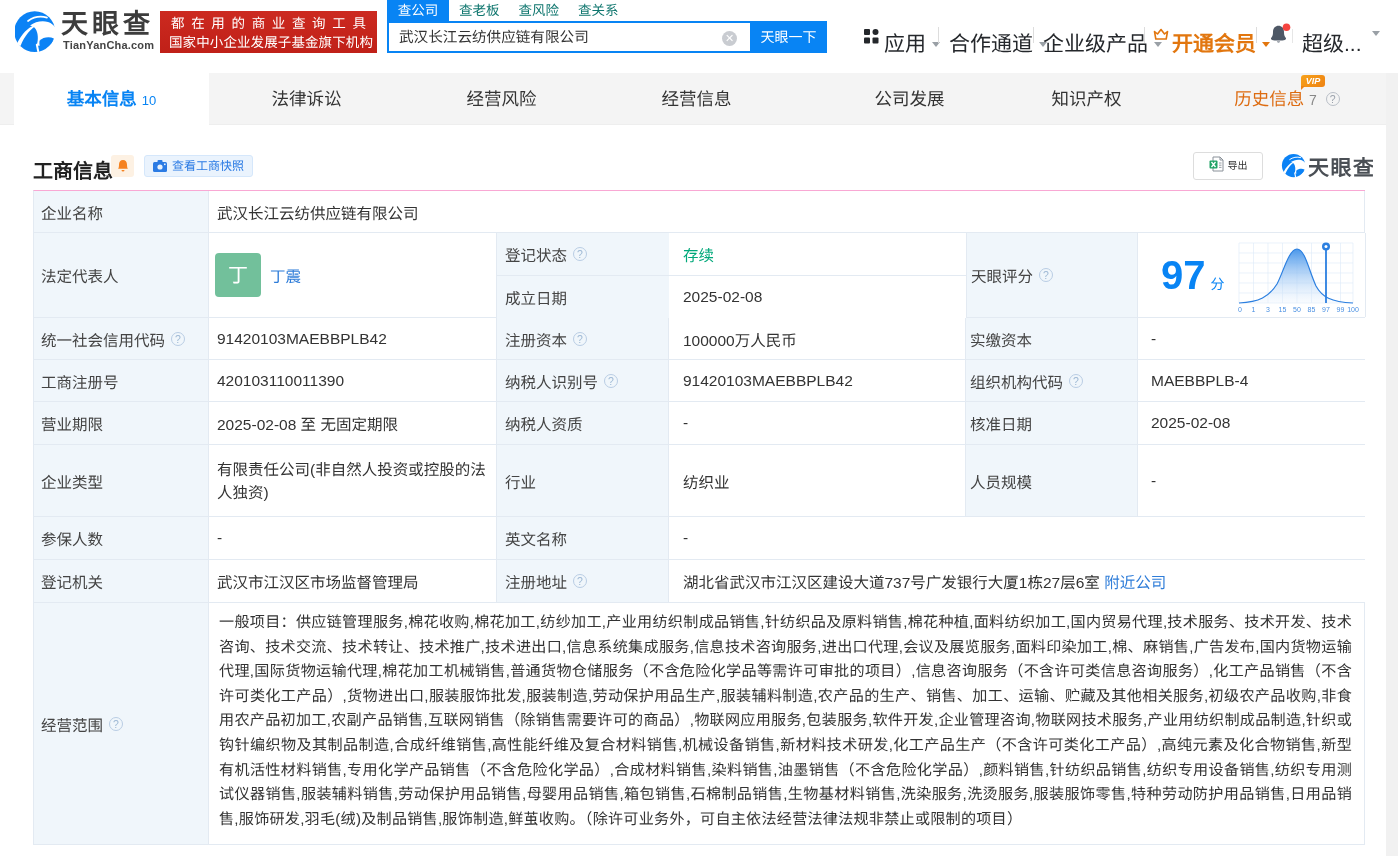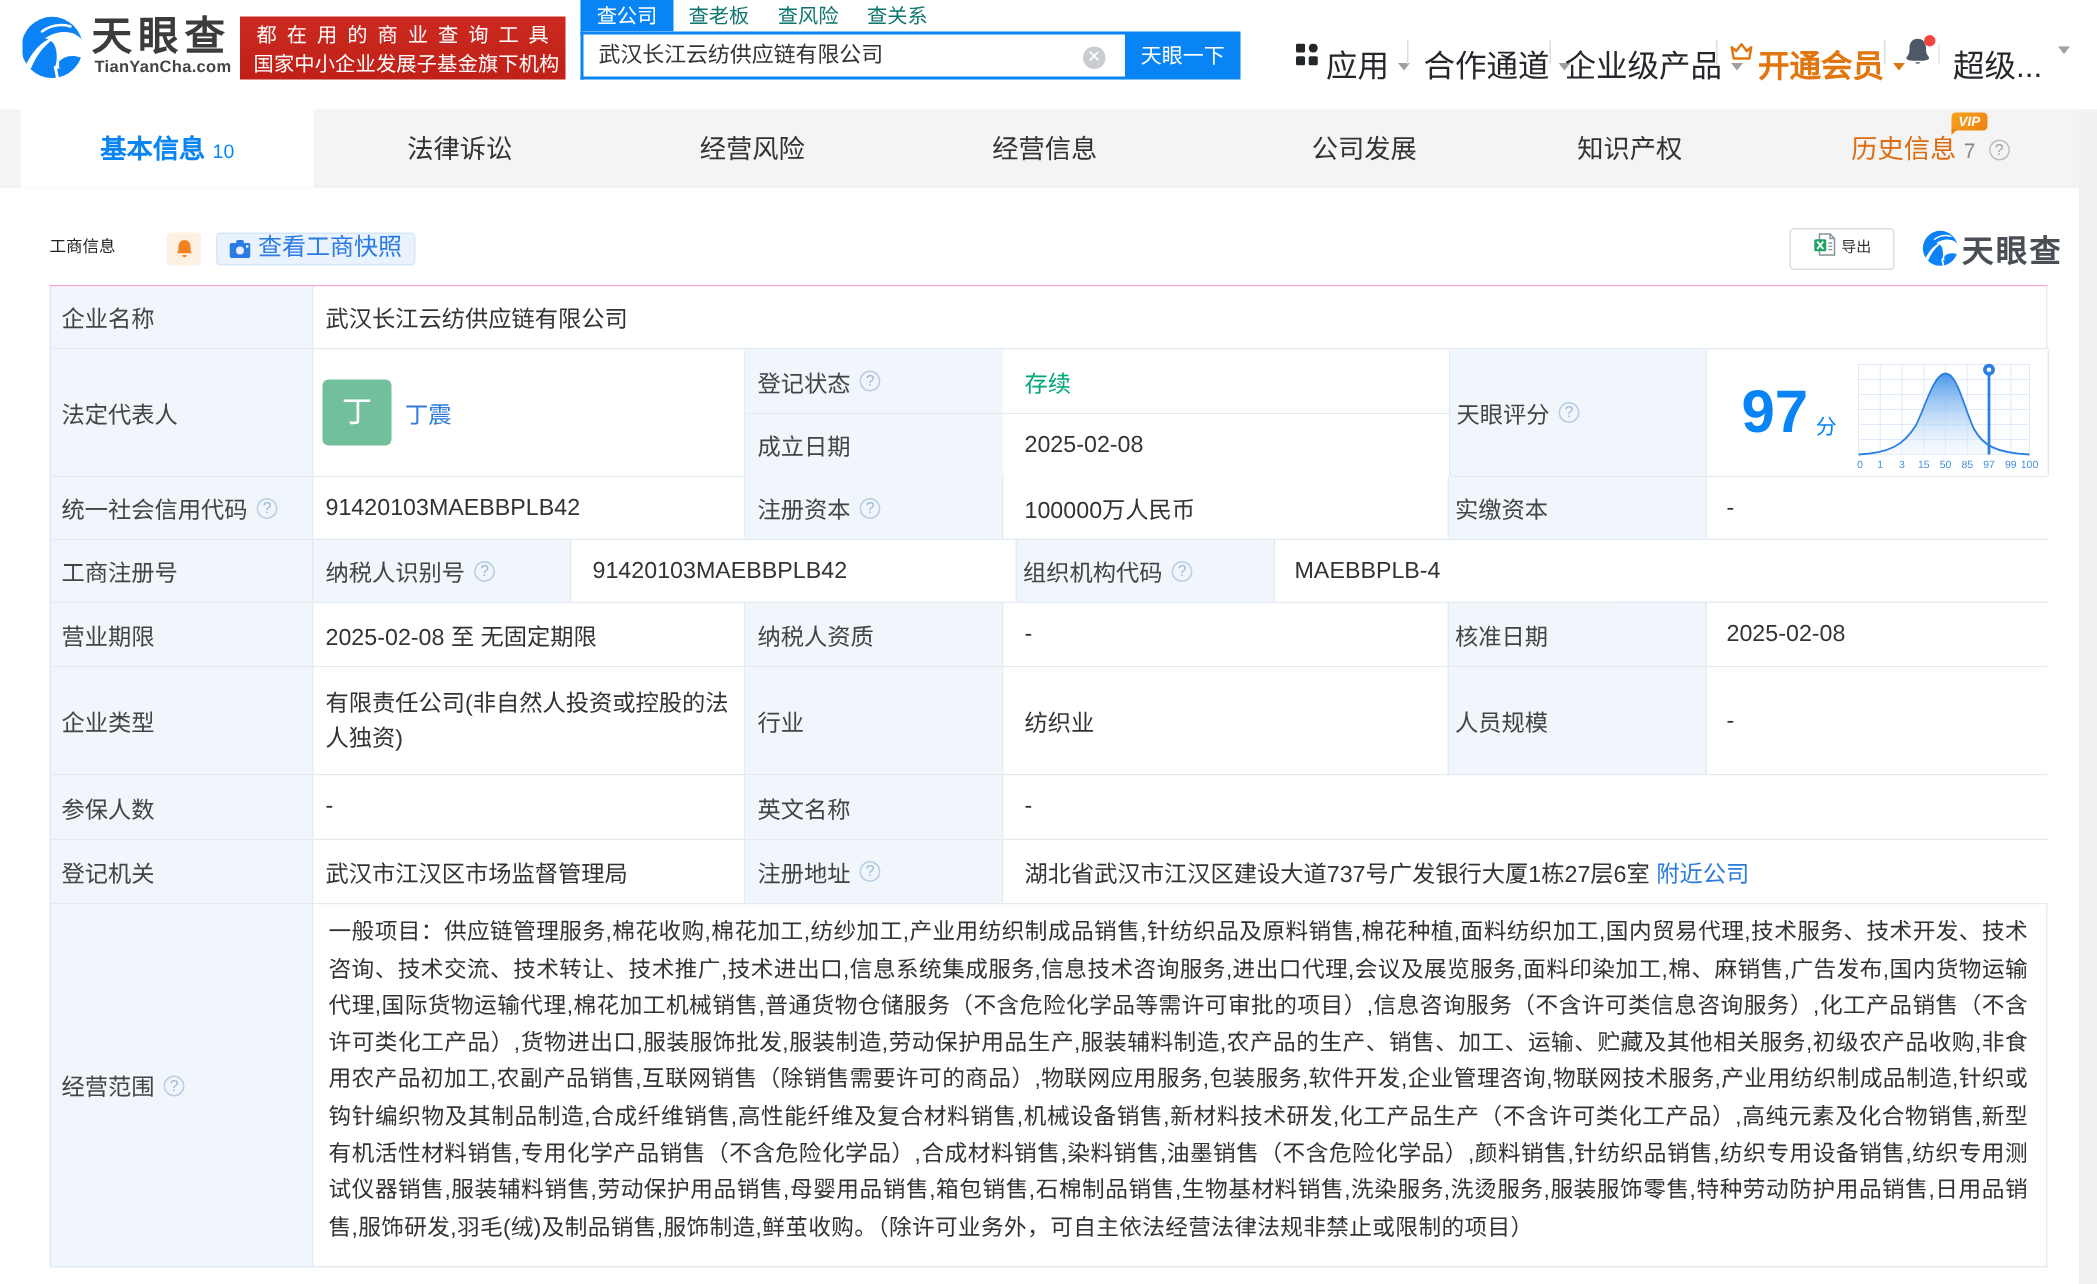--- a/index.html
+++ b/index.html
@@ -30,23 +30,23 @@
 .caret.or { border-top-color:#e2760e; }
 
 
 #navstrip { left:0; top:73px; width:1398px; height:52px; background:#f4f4f4; border-bottom:1px solid #eee; }
 .ntab { position:absolute; top:0; width:195px; height:52px; text-align:center; line-height:52px; font-size:17.5px; color:#333; }
 .ntab.act { background:#fff; color:#0884f4; font-weight:bold; font-size:17.5px; }
 .ntab.act small { font-weight:normal; font-size:13px; color:#0884f4; }
 #vipbadge { left:1301px; top:75px; width:24px; height:12px; background:linear-gradient(135deg,#f7a21b,#ee8212); border-radius:3px 3px 3px 0; color:#fff; font-size:9px; font-weight:bold; font-style:italic; text-align:center; line-height:12px; }
 
 
-#sec-title { left:33px; top:155px; font-size:11px; font-weight:normal; color:#222; }
+#sec-title { left:33px; top:155px; font-size:20px; font-weight:bold; color:#222; }
 #bellbox { left:111px; top:155px; width:23px; height:22px; background:#fdf1e3; border-radius:3px; text-align:center; }
-#snapbtn { left:144px; top:155px; height:22px; background:#eaf3fd; border:1px solid #d5e7fb; border-radius:3px; font-size:16px; color:#2b7be4; line-height:20px; padding:0 8px; }
+#snapbtn { left:144px; top:155px; height:22px; background:#eaf3fd; border:1px solid #d5e7fb; border-radius:3px; font-size:12px; color:#2b7be4; line-height:20px; padding:0 8px; }
 #exportbtn { left:1193px; top:152px; width:70px; height:28px; background:#fff; border:1px solid #ddd; border-radius:3px; font-size:10px; color:#333; line-height:26px; text-align:center; }
 #minilogo { left:1281px; top:153px; }
 
 
 #tbl { left:33px; top:190px; width:1332px; border-top:1px solid #f9a8d4; border-left:1px solid #e3eaf2; }
 .row { position:relative; display:flex; width:100%; border-bottom:1px solid #e3eaf2; }
 .lb { background:#f0f6fb; color:#444; font-size:15.5px; padding:0 0 0 7px; display:flex; align-items:center; border-right:1px solid #e3eaf2; flex:none; }
 .vl { background:#fff; color:#333; font-size:15.5px; padding:0 0 0 8px; display:flex; align-items:center; border-right:1px solid #e3eaf2; flex:none; }
 .w1l { width:175px; } .w1v { width:288px; }
 .w2l { width:172px; padding-left:8px !important; } .w2v { width:297px; }
@@ -229,20 +229,21 @@
       <div class="lb w1l">统一社会信用代码<span class="qm">?</span></div>
       <div class="vl w1v">91420103MAEBBPLB42</div>
       <div class="lb w2l">注册资本<span class="qm">?</span></div>
       <div class="vl w2v" style="padding-left:14px">100000万人民币</div>
       <div class="lb w3l">实缴资本</div>
       <div class="vl w3v" style="padding-left:13px;border-right:none">-</div>
     </div>
 
     <div class="row" style="height:42px">
       <div class="lb w1l">工商注册号</div>
+      <div class="vl w1v">420103110011390</div>
       <div class="lb w2l">纳税人识别号<span class="qm">?</span></div>
       <div class="vl w2v" style="padding-left:14px">91420103MAEBBPLB42</div>
       <div class="lb w3l">组织机构代码<span class="qm">?</span></div>
       <div class="vl w3v" style="padding-left:13px;border-right:none">MAEBBPLB-4</div>
     </div>
 
     <div class="row" style="height:43px">
       <div class="lb w1l">营业期限</div>
       <div class="vl w1v">2025-02-08 至 无固定期限</div>
       <div class="lb w2l">纳税人资质</div>

